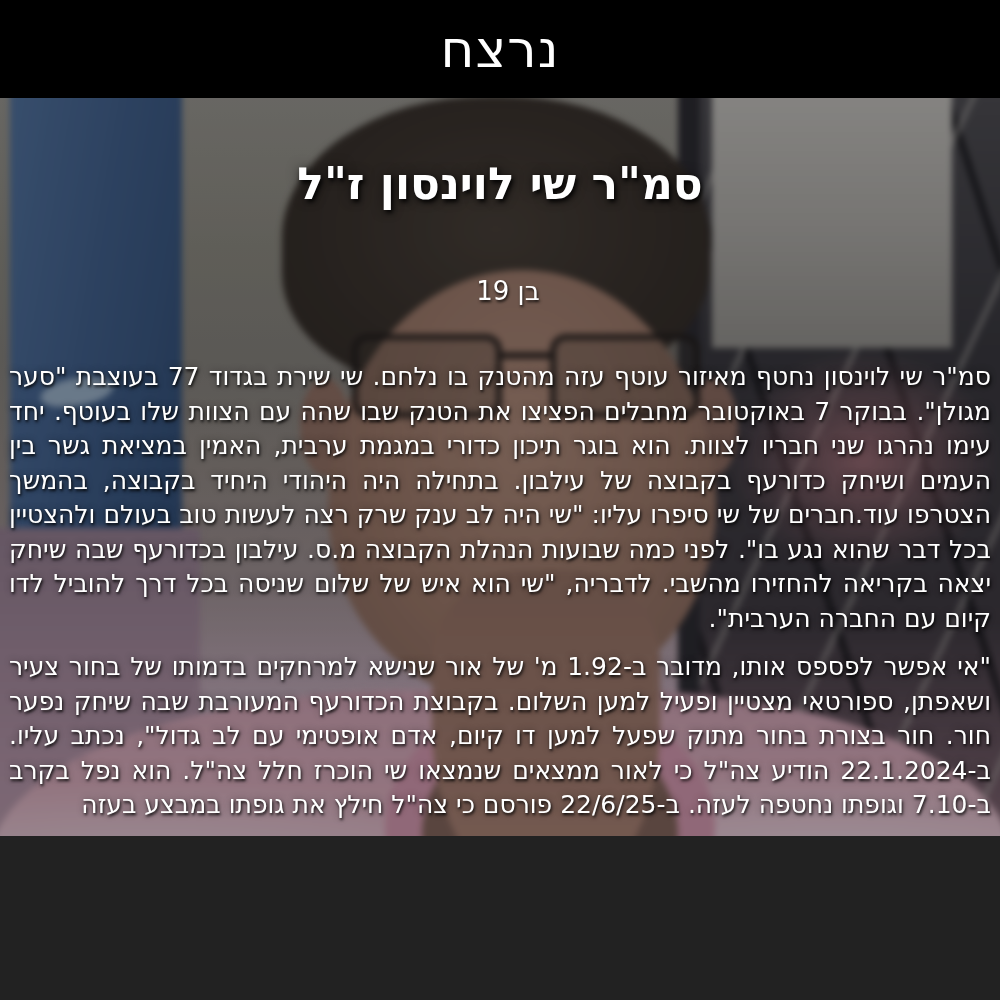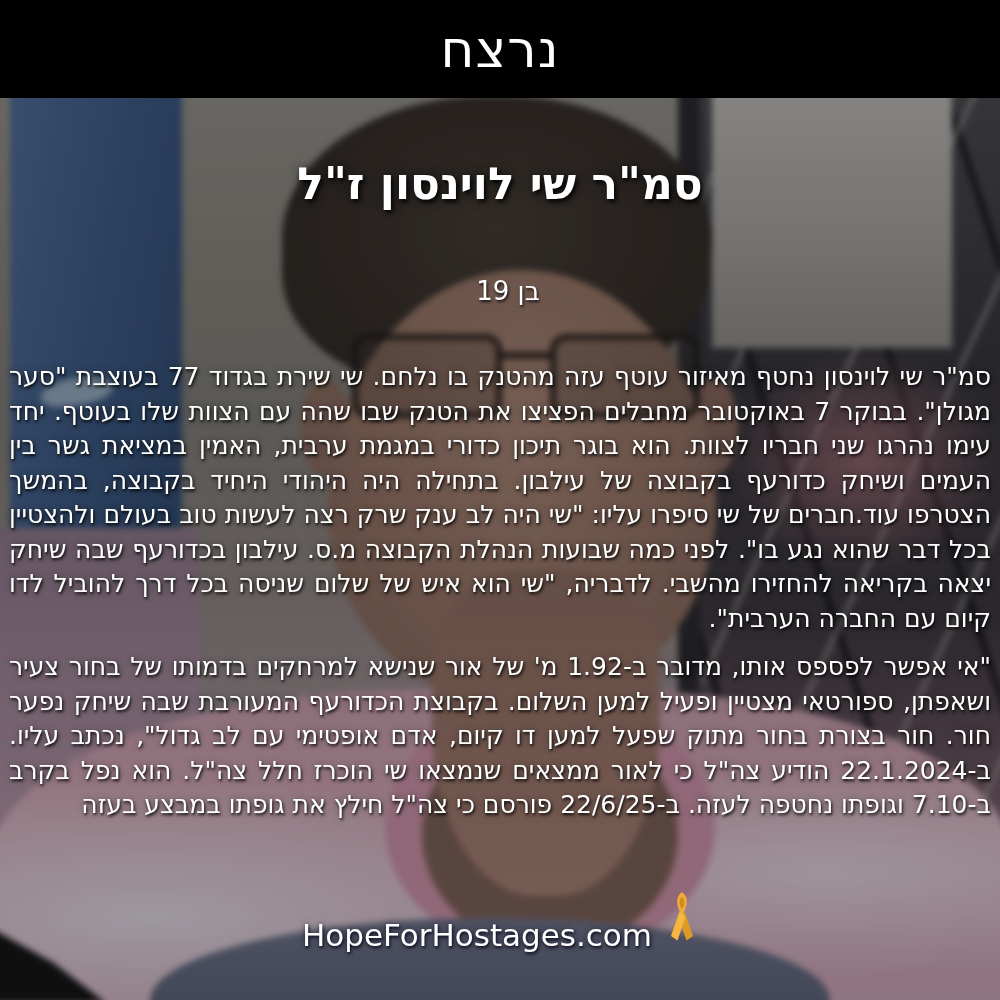--- a/index.html
+++ b/index.html
@@ -1,21 +1,21 @@
 <!DOCTYPE html>
 <html lang="he"><head>
 <meta charset="utf-8">
 <style>
   * { margin: 0; padding: 0; box-sizing: border-box; }
   html, body { background: #222; }
   body { font-family: "DejaVu Sans", "Liberation Sans", sans-serif; }
 
   .page {
     position: relative;
-    width: 1000px; height: 1000px;
+    width: 1000px; height: 836px;
     margin: 0 auto;
     overflow: hidden;
     background: #1d4ed8;
   }
 
   
   .top-banner {
     position: absolute; top: 0; left: 0; right: 0; height: 98px;
     background: #000;
     display: flex; align-items: center; justify-content: center;

